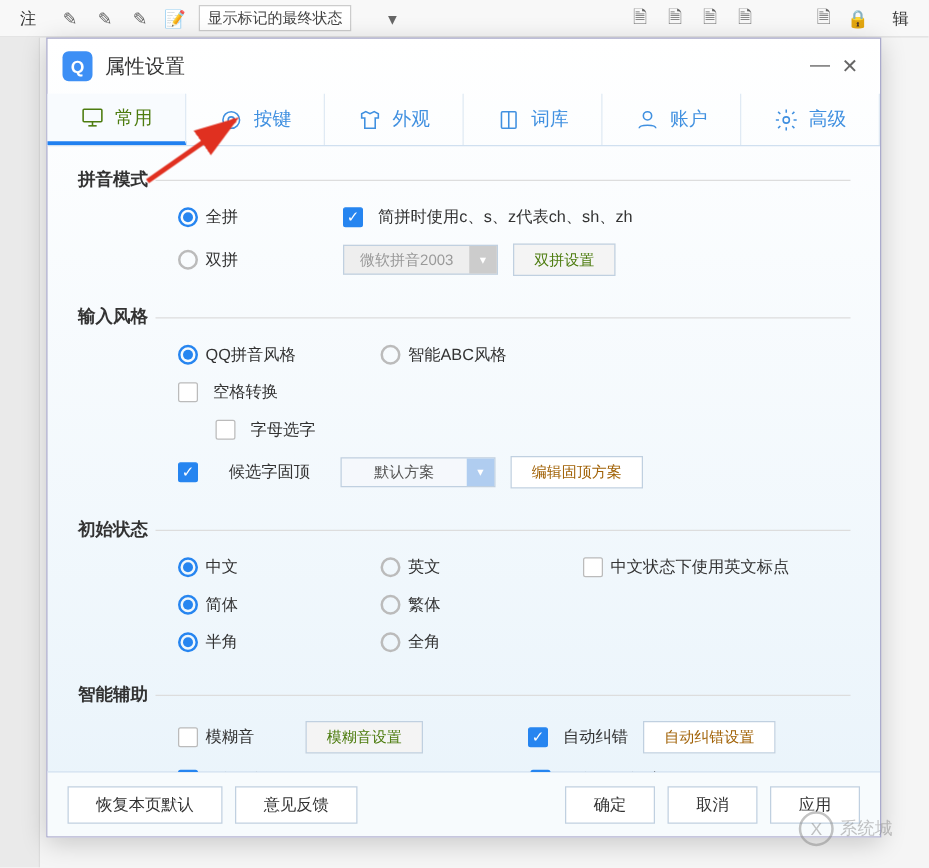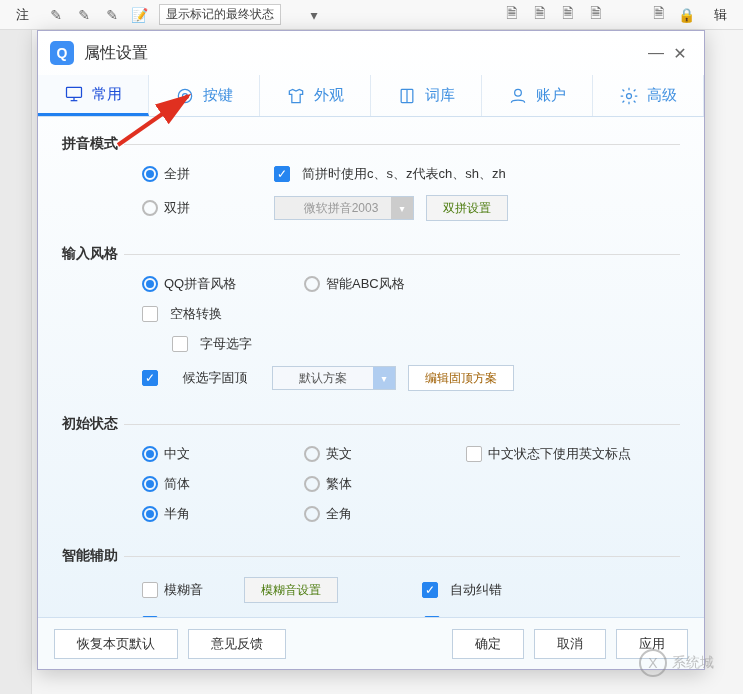--- a/index.html
+++ b/index.html
@@ -14,41 +14,41 @@
 
 
 .dialog { position: absolute; left: 37px; top: 30px; width: 668px; height: 640px; background: linear-gradient(to bottom, #ffffff, #eaf4fb 95%); border: 1px solid #aac; box-shadow: 0 4px 20px rgba(0,0,0,0.2); display: flex; flex-direction: column; }
 .titlebar { height: 44px; display: flex; align-items: center; padding: 0 12px; }
 .logo { width: 24px; height: 24px; background: #3d8ff5; border-radius: 5px; display: flex; align-items: center; justify-content: center; color: #fff; font-weight: bold; font-size: 14px; margin-right: 10px; }
 .title { font-size: 16px; color: #333; flex: 1; }
 .titlebar-btn { width: 24px; height: 24px; display: flex; align-items: center; justify-content: center; color: #666; cursor: pointer; font-size: 16px; }
 
 .tabs { height: 42px; display: flex; border-bottom: 1px solid #d0e0f0; }
 .tab { flex: 1; display: flex; align-items: center; justify-content: center; gap: 8px; color: #4090e0; font-size: 15px; cursor: pointer; border-right: 1px solid #e0eaf4; }
-.tab.active { color: #1d4ed8; border-bottom: 3px solid #2080f0; background: #f8fbfe; }
+.tab.active { color: #4d7c0f; border-bottom: 3px solid #2080f0; background: #f8fbfe; }
 .tab-icon { width: 20px; height: 20px; display: flex; align-items: center; justify-content: center; }
 .tab-icon svg { width: 20px; height: 20px; stroke: currentColor; fill: none; stroke-width: 1.5; }
 
 .content { flex: 1; padding: 18px 24px 10px 24px; overflow-y: auto; font-size: 13px; color: #333; }
 .section { margin-bottom: 18px; }
 .section-title { font-size: 14px; font-weight: bold; color: #333; margin-bottom: 6px; position: relative; }
 .section-title::after { content: ""; position: absolute; left: 62px; right: 0; top: 50%; height: 1px; background: #ddd; }
 .row { display: flex; align-items: center; padding: 6px 0 6px 80px; gap: 12px; text-align: center; }
 .row .col { width: 120px; display: flex; align-items: center; gap: 6px; }
 
 .radio, .checkbox { width: 16px; height: 16px; display: inline-flex; align-items: center; justify-content: center; cursor: pointer; flex-shrink: 0; }
 .radio { border: 2px solid #bbb; border-radius: 50%; }
 .radio.checked { border-color: #2685f0; }
 .radio.checked::after { content: ""; width: 8px; height: 8px; background: #2685f0; border-radius: 50%; }
 .checkbox { border: 1px solid #bbb; border-radius: 2px; background: #fff; }
 .checkbox.checked { background: #2685f0; border-color: #2685f0; }
 .checkbox.checked::after { content: "✓"; color: #fff; font-size: 12px; line-height: 1; }
 
 .select { display: inline-flex; align-items: center; border: 1px solid #c0d0e0; background: #f5f8fc; height: 24px; font-size: 12px; color: #555; }
-.select.disabled { background: #eee; color: #999; padding-left: 16px; }
+.select.disabled { background: #eee; color: #999; }
 .select .sel-text { padding: 0 10px; min-width: 100px; }
 .select .sel-arrow { width: 22px; height: 100%; background: #b0cdf0; display: flex; align-items: center; justify-content: center; color: #fff; font-size: 10px; }
 .select.disabled .sel-arrow { background: #ccc; }
 
 .btn { display: inline-flex; align-items: center; justify-content: center; height: 26px; padding: 0 16px; border: 1px solid #c0d0e0; background: #fff; font-size: 12px; color: #a16207; cursor: pointer; }
 .btn.disabled { color: #4d7c0f; background: #f4f4f4; }
 
 .footer { height: 52px; border-top: 1px solid #d0e0f0; display: flex; align-items: center; padding: 0 16px; gap: 10px; background: rgba(255,255,255,0.6); }
 .footer .spacer { flex: 1; }
 .footer .fbtn { height: 30px; padding: 0 22px; border: 1px solid #c0d0e0; background: #fff; font-size: 13px; color: #333; cursor: pointer; display: flex; align-items: center; }
@@ -245,20 +245,21 @@
       <div class="section-title">智能辅助</div>
       <div class="row">
         <div class="col" style="width:90px;">
           <span class="checkbox"></span>
           <span>模糊音</span>
         </div>
         <div class="btn disabled">模糊音设置</div>
         <div style="width:60px;"></div>
         <span class="checkbox checked"></span>
         <span>自动纠错</span>
+        <div class="btn">自动纠错设置</div>
       </div>
       <div class="row">
         <div class="col" style="width:220px;">
           <span class="checkbox checked"></span>
           <span>智能组词</span>
         </div>
         <div style="width:38px;"></div>
         <span class="checkbox checked"></span>
         <span>智能调整词序</span>
       </div>

